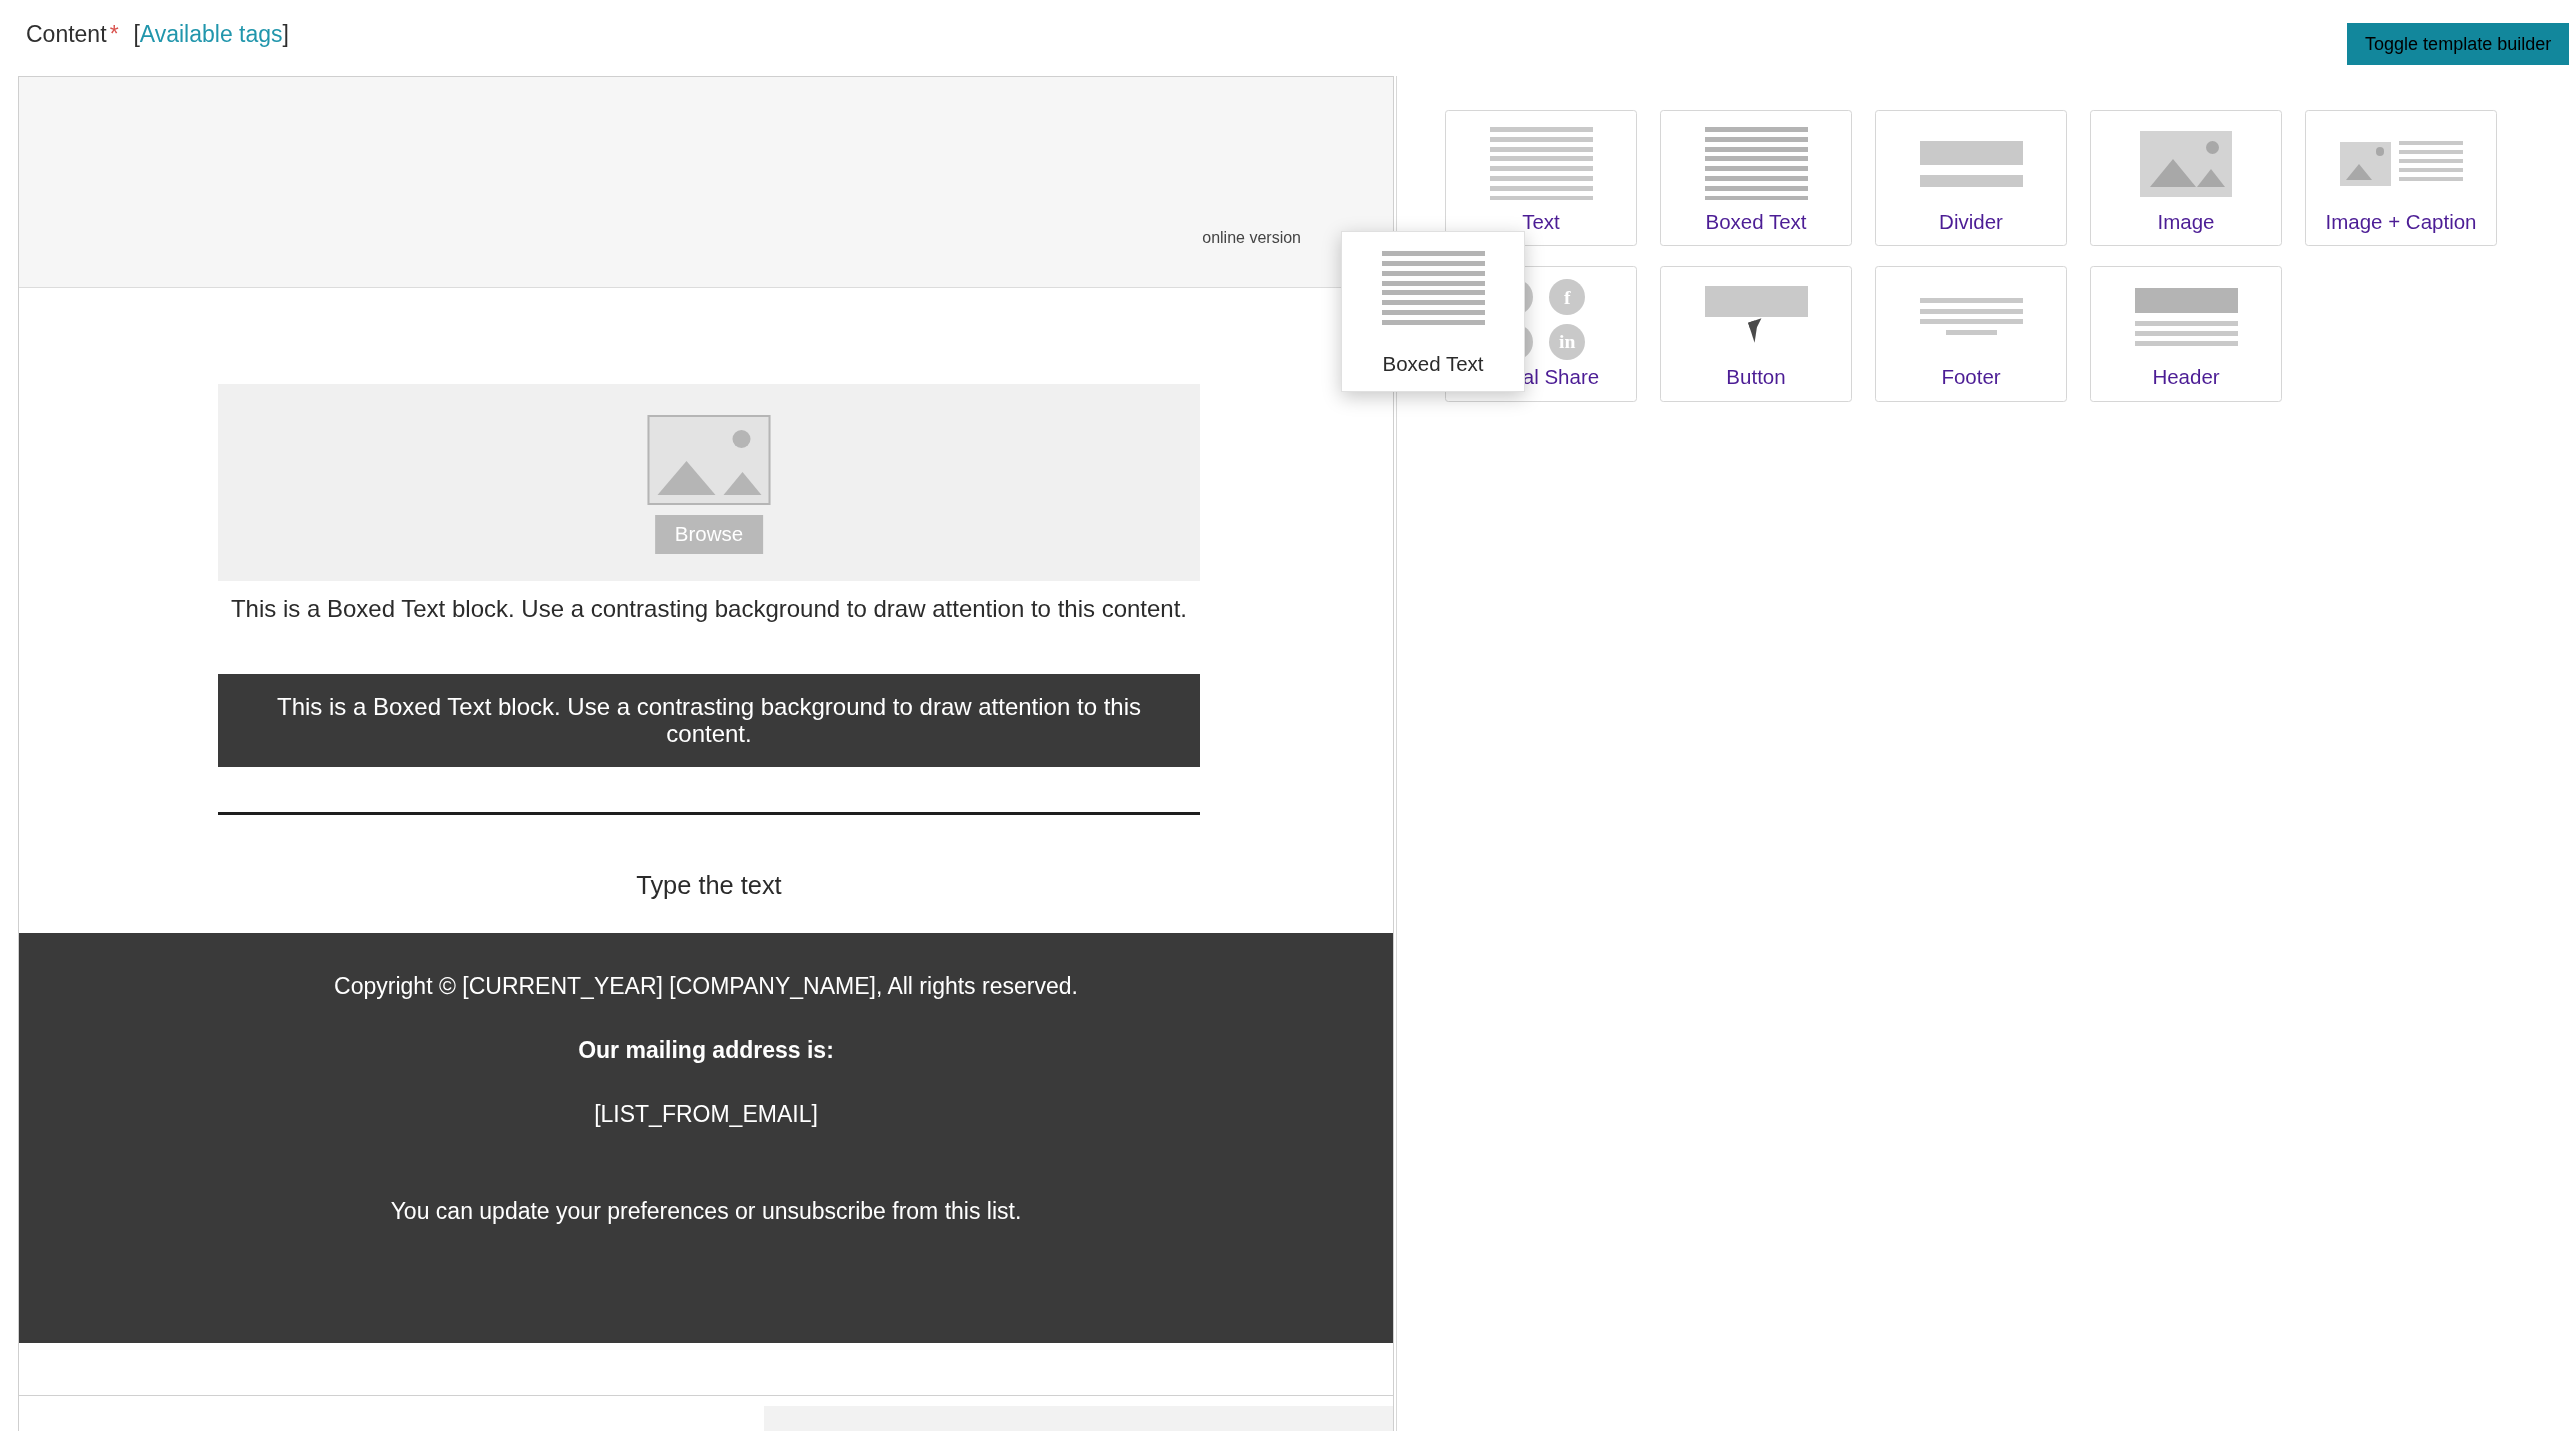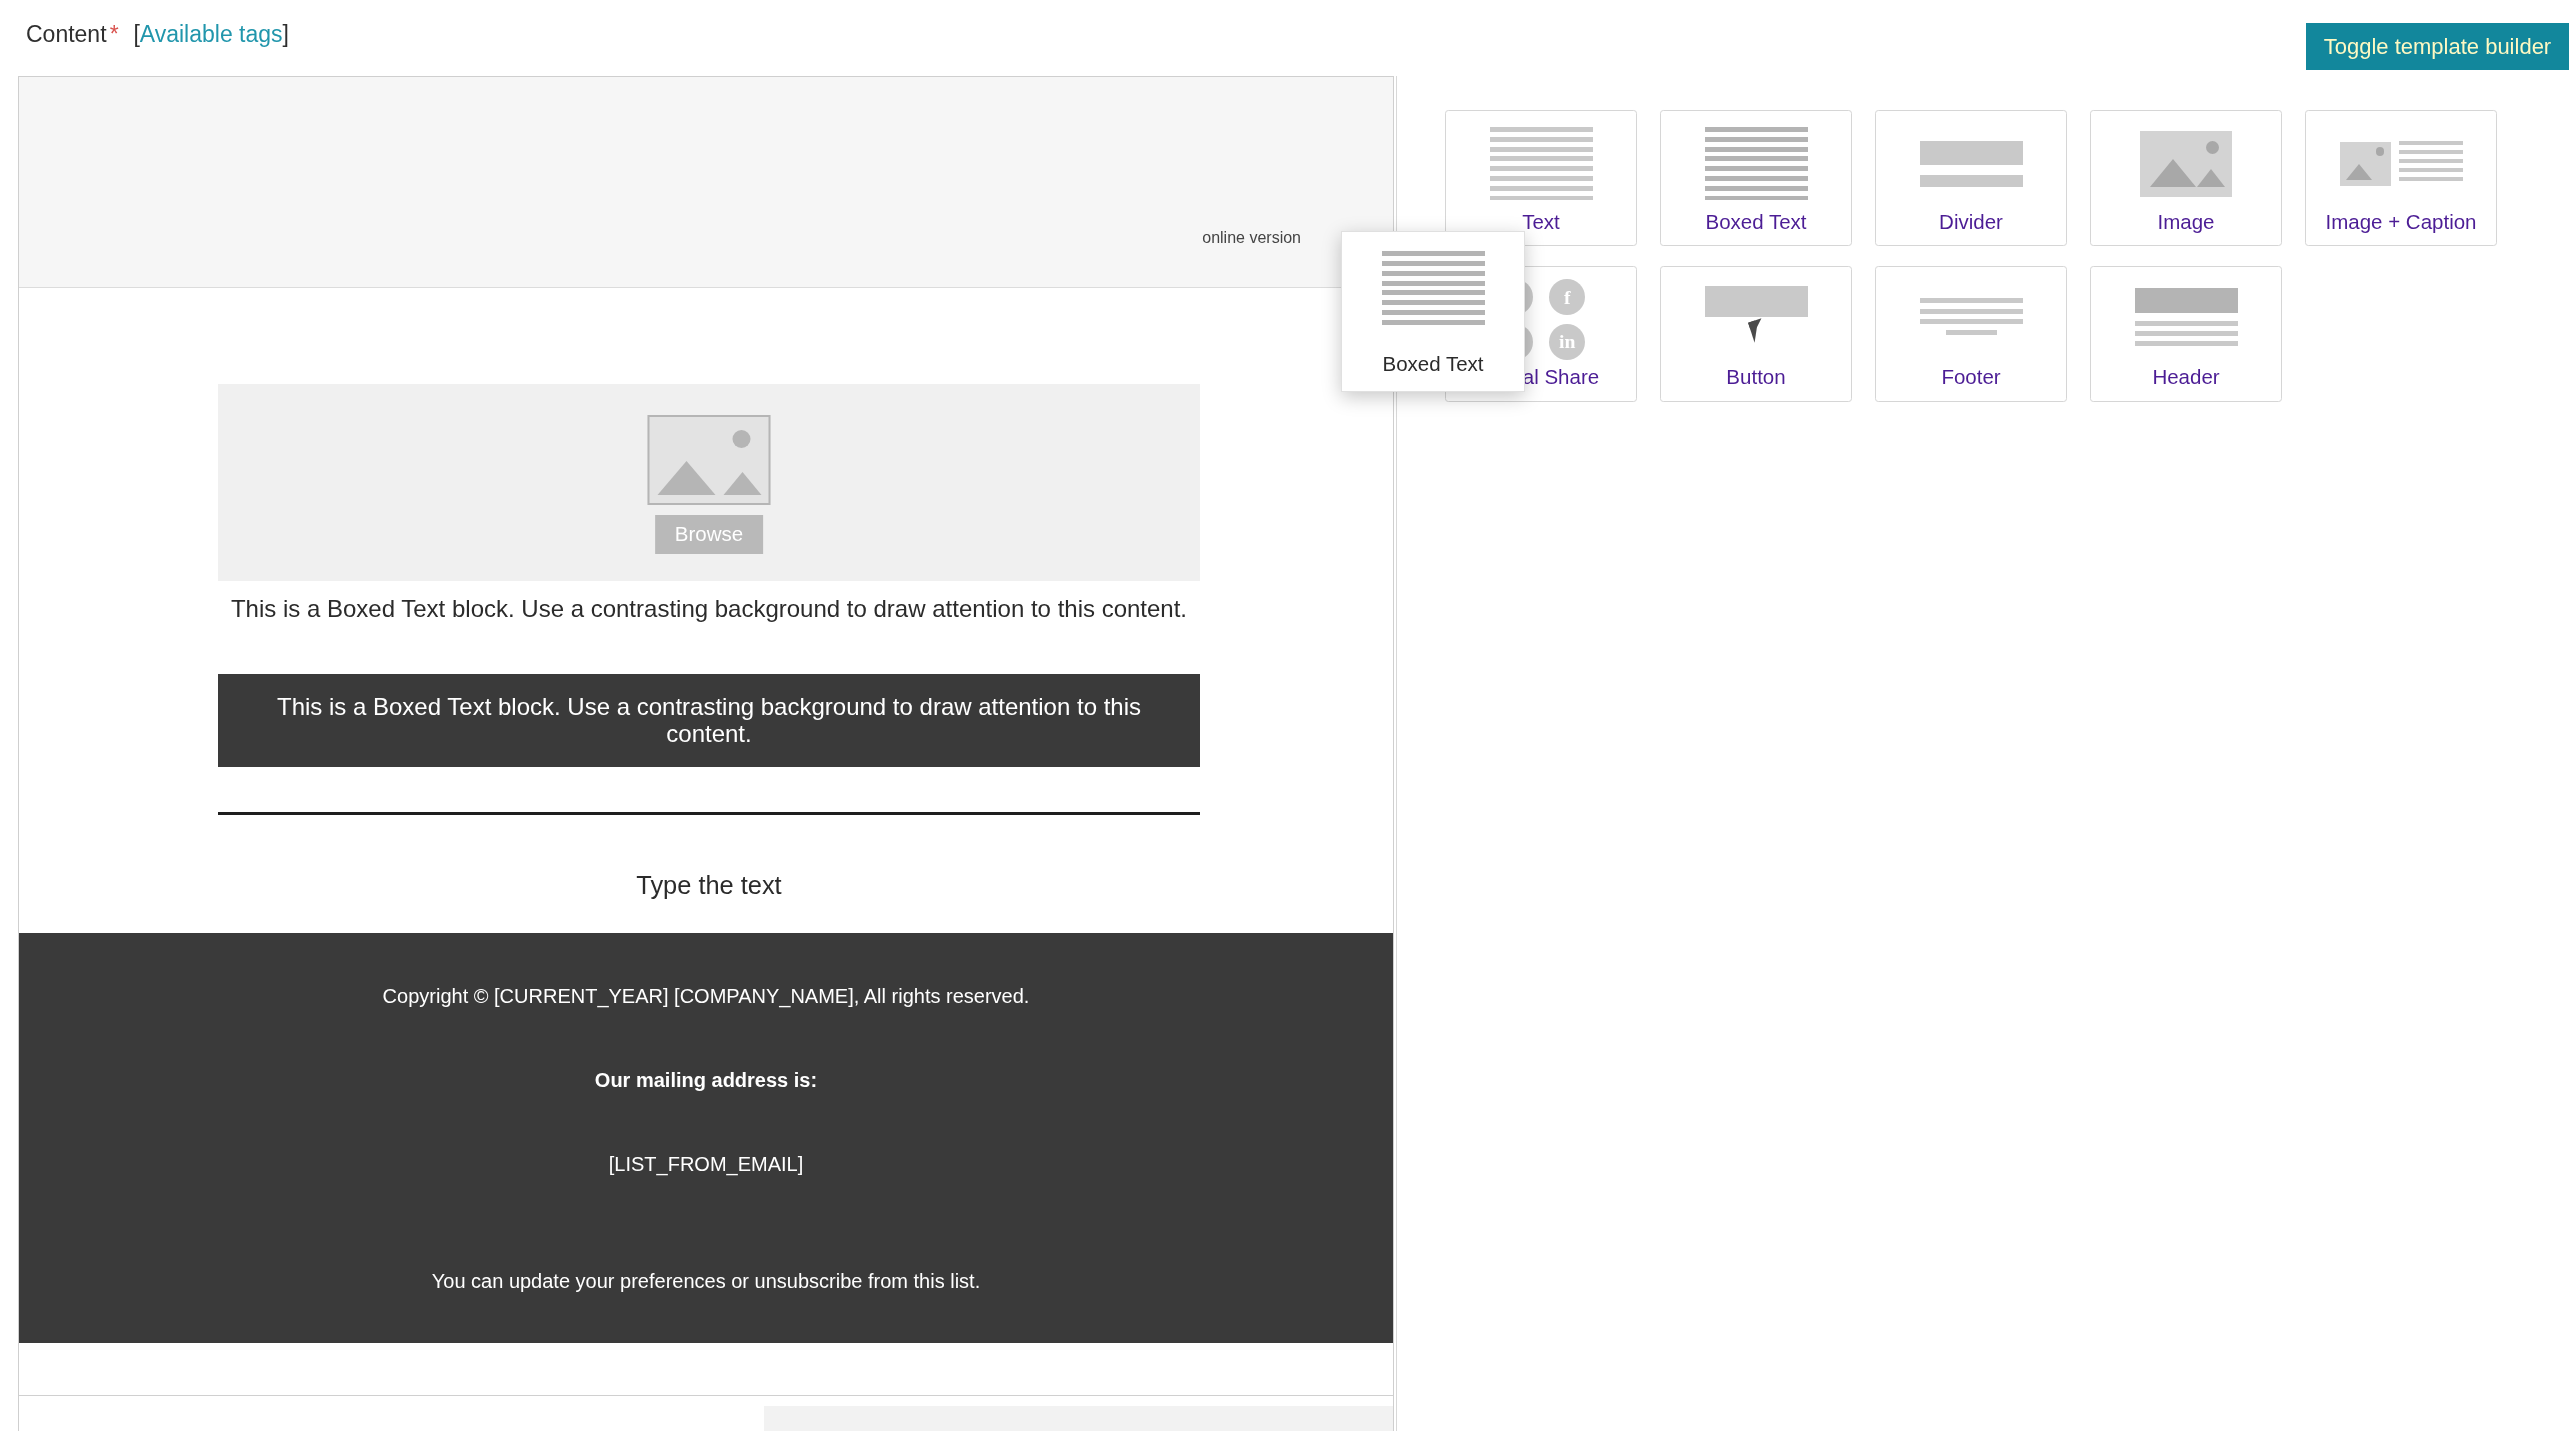--- a/index.html
+++ b/index.html
@@ -36,23 +36,23 @@
   #content-label .tags-link {
     color: #2196ac;
     text-decoration: none;
     cursor: pointer;
   }
   #toggle-template-builder {
     position: absolute;
     right: 14.8px;
     top: 23px;
     background: #12879c;
-    color: #fef9c3;
+    color: #000000;
     border: none;
-    font-size: 22px;
+    font-size: 18px;
     font-family: "Liberation Sans", sans-serif;
     padding: 10.7px 18px;
     cursor: pointer;
     white-space: nowrap;
   }
 
   
   #email-canvas {
     position: absolute;
     left: 18px;
@@ -211,21 +211,21 @@
     position: absolute;
     left: 0;
     top: 856px;
     width: 100%;
     height: 410px;
     background: #3a3a3a;
     color: #ffffff;
     text-align: center;
     padding-top: 38px;
   }
-  #footer-block p { margin: 12px; font-size: 20px; line-height: 1.35; }
+  #footer-block p { margin: 0; font-size: 23px; line-height: 1.35; }
   #footer-block .gap { height: 33px; }
   #footer-block .bold { font-weight: bold; }
 
   #bottom-strip {
     position: absolute;
     left: 0;
     bottom: 0;
     width: 100%;
     height: 36px;
     background: #ffffff;

